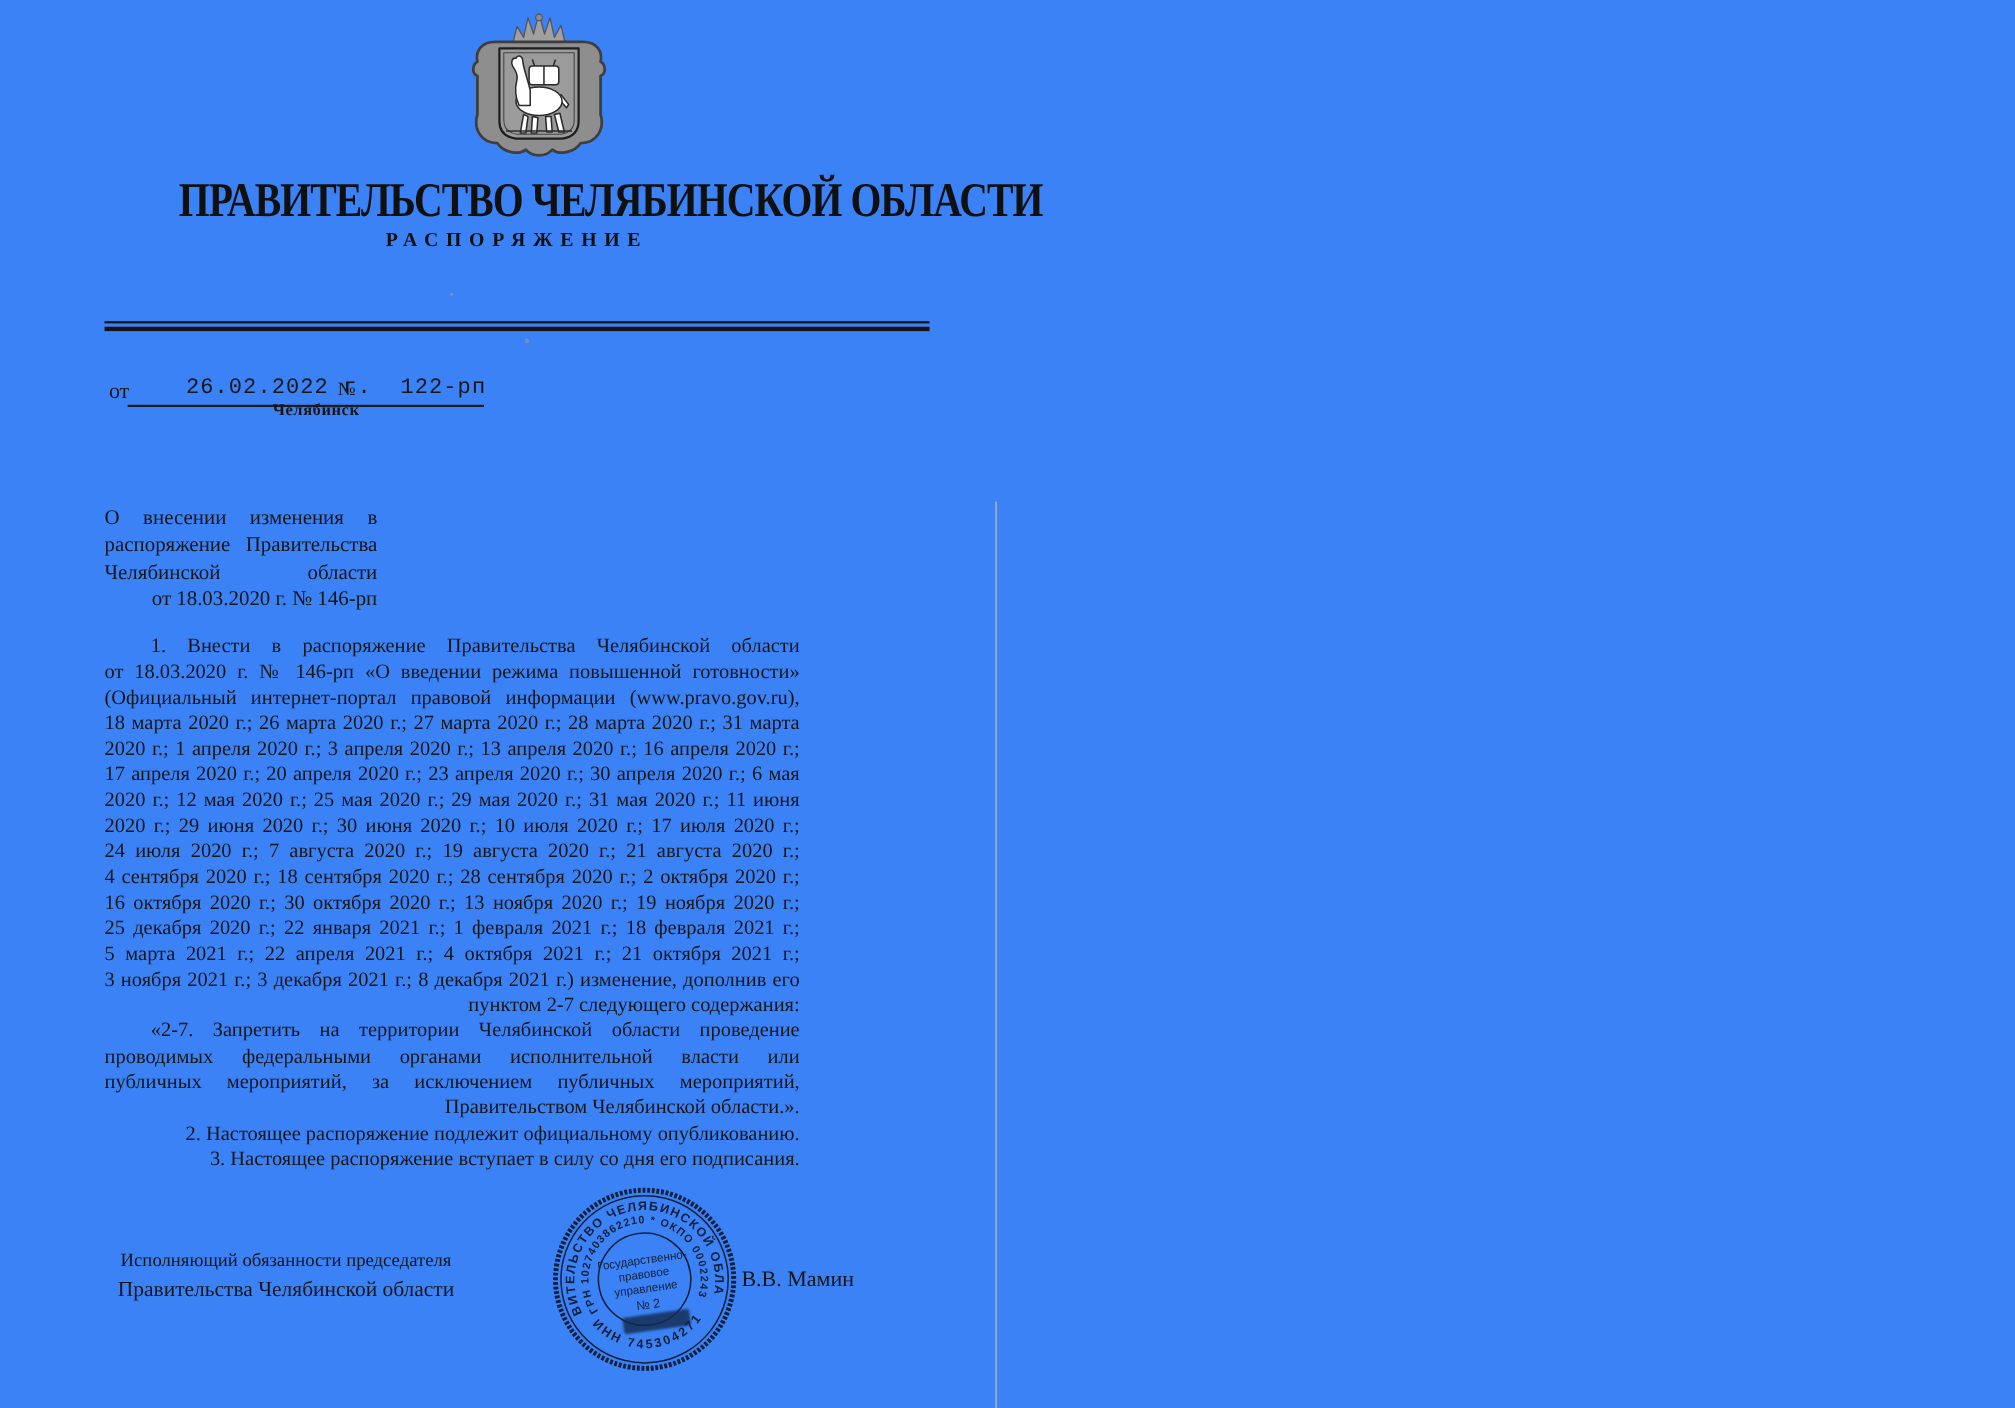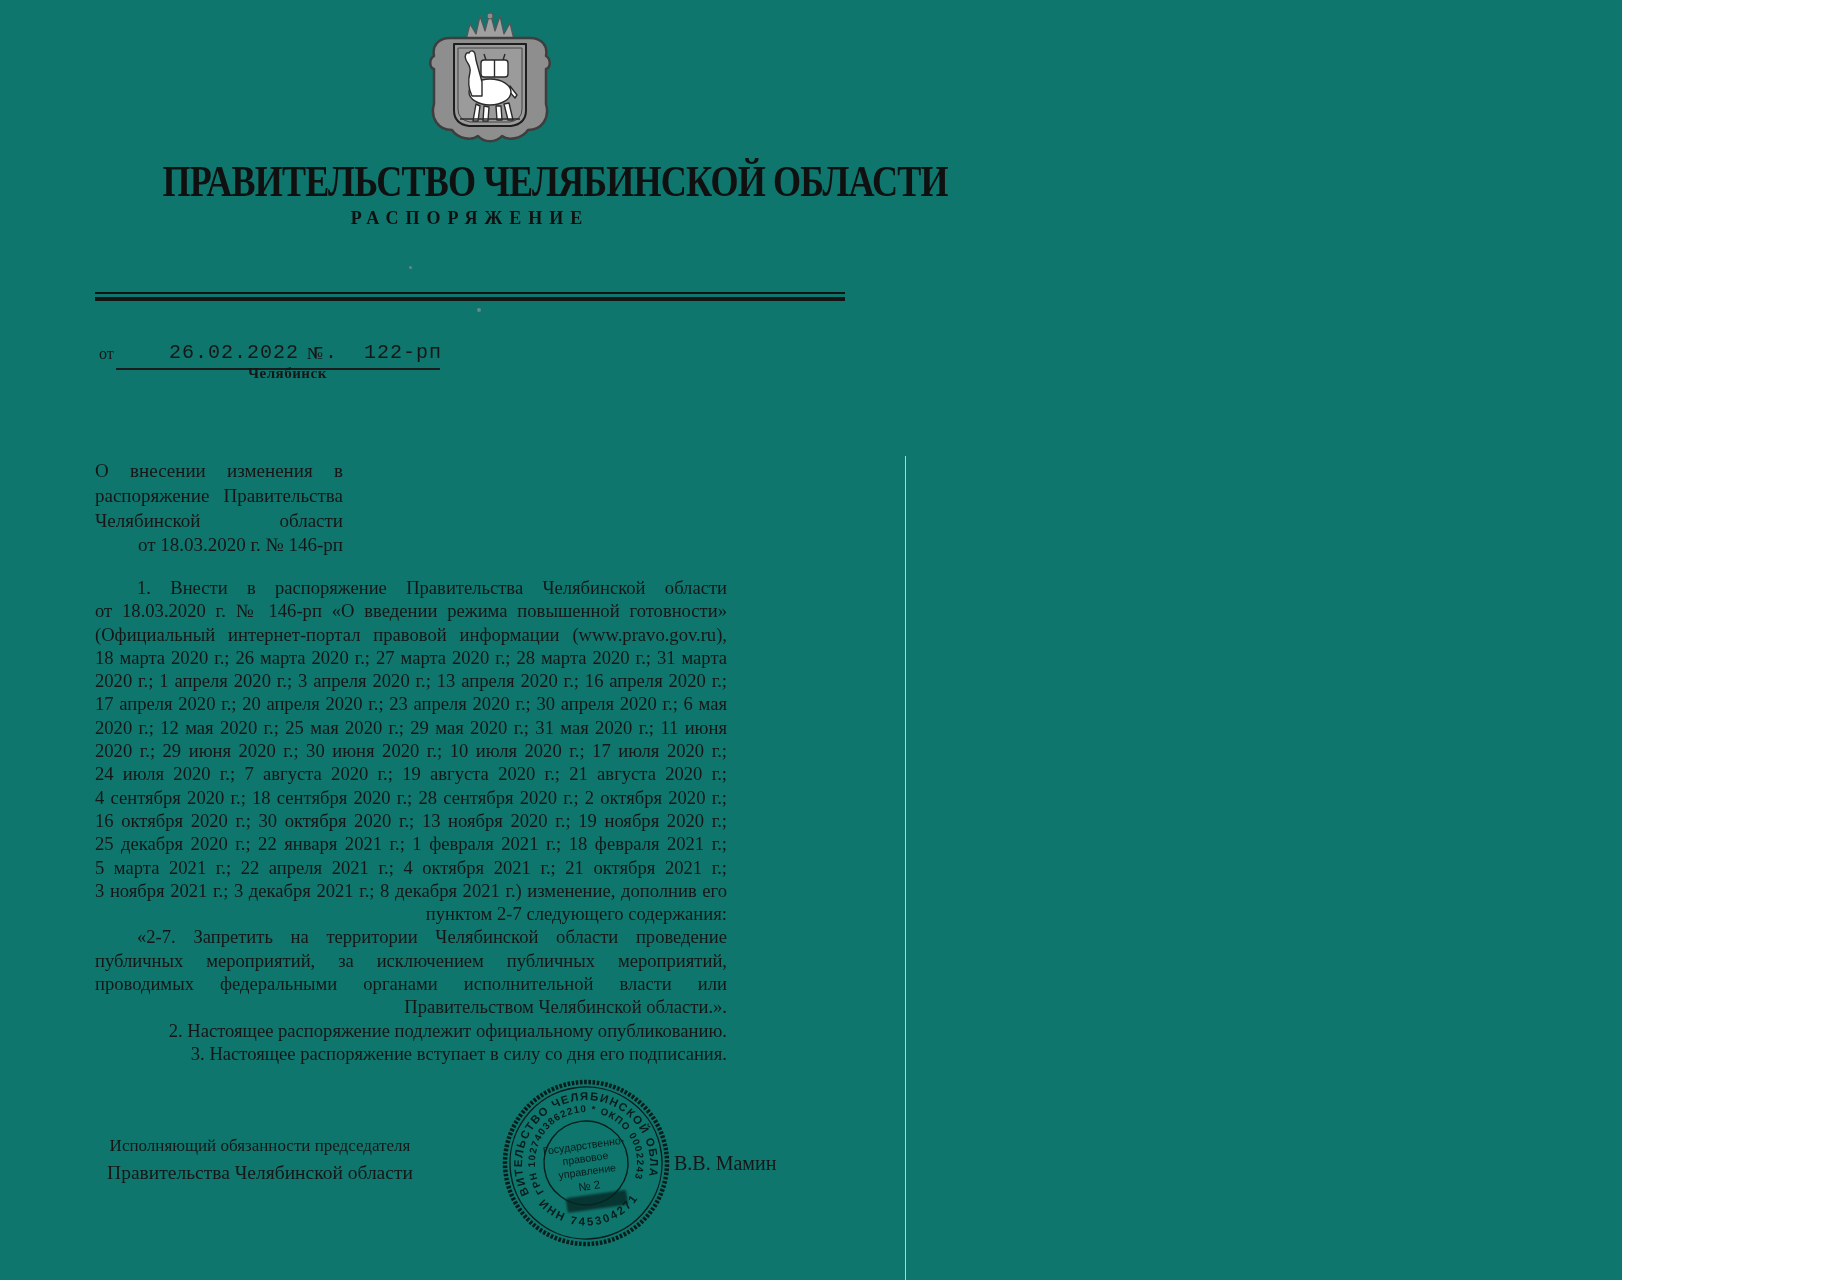--- a/index.html
+++ b/index.html
@@ -1,30 +1,30 @@
 <!DOCTYPE html>
 <html><head>
 <meta charset="utf-8">
 <style>
   html,body{margin:0;padding:0;background:#ffffff;}
-  .screen{position:relative;width:1622px;height:1280px;background:#0f766e;overflow:hidden;
+  .screen{position:relative;width:1832px;height:1280px;background:#3b82f6;overflow:hidden;
           font-family:"Liberation Serif", serif;color:#161616;}
   .abs{position:absolute;}
 
   
   .org-title{left:95px;top:156px;width:750px;text-align:center;white-space:nowrap;
              font-size:44px;font-weight:bold;letter-spacing:-1px;
              transform:scaleX(.82);transform-origin:50% 50%;color:#101010;}
   .doc-type{left:95px;top:208px;width:750px;text-align:center;
             font-size:18px;font-weight:bold;letter-spacing:7px;color:#101010;}
   .rule-thin{left:95px;top:292px;width:750px;height:2px;background:#141414;}
   .rule-thick{left:95px;top:297px;width:750px;height:4px;background:#141414;}
 
   
-  .date-prefix{left:99px;top:345px;font-size:16px;}
+  .date-prefix{left:99px;top:345px;font-size:20px;}
   .date-underline{left:116px;top:344px;width:324px;height:24px;border-bottom:2px solid #1c1c1c;}
   .mono{font-family:"Liberation Mono", monospace;margin-left:28px;}
   .date-value{left:141px;top:341px;font-size:20px;letter-spacing:1px;}
   .num-sign{left:307px;top:344px;font-size:17px;}
   .num-value{left:336px;top:341px;font-size:20px;letter-spacing:1px;}
   .city{left:248px;top:365px;font-size:15px;font-weight:bold;letter-spacing:.5px;}
 
   
   .subject{left:95px;top:424px;width:248px;font-size:19px;margin-top:35px;}
   .subject .tline{height:24.8px;line-height:24.8px;overflow:hidden;}
@@ -110,22 +110,22 @@
       <div class="tline just">2020 г.; 12 мая 2020 г.; 25 мая 2020 г.; 29 мая 2020 г.; 31 мая 2020 г.; 11 июня</div>
       <div class="tline just">2020 г.; 29 июня 2020 г.; 30 июня 2020 г.; 10 июля 2020 г.; 17 июля 2020 г.;</div>
       <div class="tline just">24 июля 2020 г.; 7 августа 2020 г.; 19 августа 2020 г.; 21 августа 2020 г.;</div>
       <div class="tline just">4 сентября 2020 г.; 18 сентября 2020 г.; 28 сентября 2020 г.; 2 октября 2020 г.;</div>
       <div class="tline just">16 октября 2020 г.; 30 октября 2020 г.; 13 ноября 2020 г.; 19 ноября 2020 г.;</div>
       <div class="tline just">25 декабря 2020 г.; 22 января 2021 г.; 1 февраля 2021 г.; 18 февраля 2021 г.;</div>
       <div class="tline just">5 марта 2021 г.; 22 апреля 2021 г.; 4 октября 2021 г.; 21 октября 2021 г.;</div>
       <div class="tline just">3 ноября 2021 г.; 3 декабря 2021 г.; 8 декабря 2021 г.) изменение, дополнив его</div>
       <div class="tline">пунктом 2-7 следующего содержания:</div>
       <div class="tline just ind">«2-7. Запретить на территории Челябинской области проведение</div>
+      <div class="tline just">проводимых федеральными органами исполнительной власти или</div>
       <div class="tline just">публичных мероприятий, за исключением публичных мероприятий,</div>
-      <div class="tline just">проводимых федеральными органами исполнительной власти или</div>
       <div class="tline">Правительством Челябинской области.».</div>
       <div class="tline ind">2. Настоящее распоряжение подлежит официальному опубликованию.</div>
       <div class="tline ind">3. Настоящее распоряжение вступает в силу со дня его подписания.</div>
     </div>
 
   <div class="abs sig1">Исполняющий обязанности председателя</div>
   <div class="abs sig2">Правительства Челябинской области</div>
   <div class="abs sig-name">В.В. Мамин</div>
 
   <svg class="abs stamp" width="172" height="172" viewBox="-86 -86 172 172">

